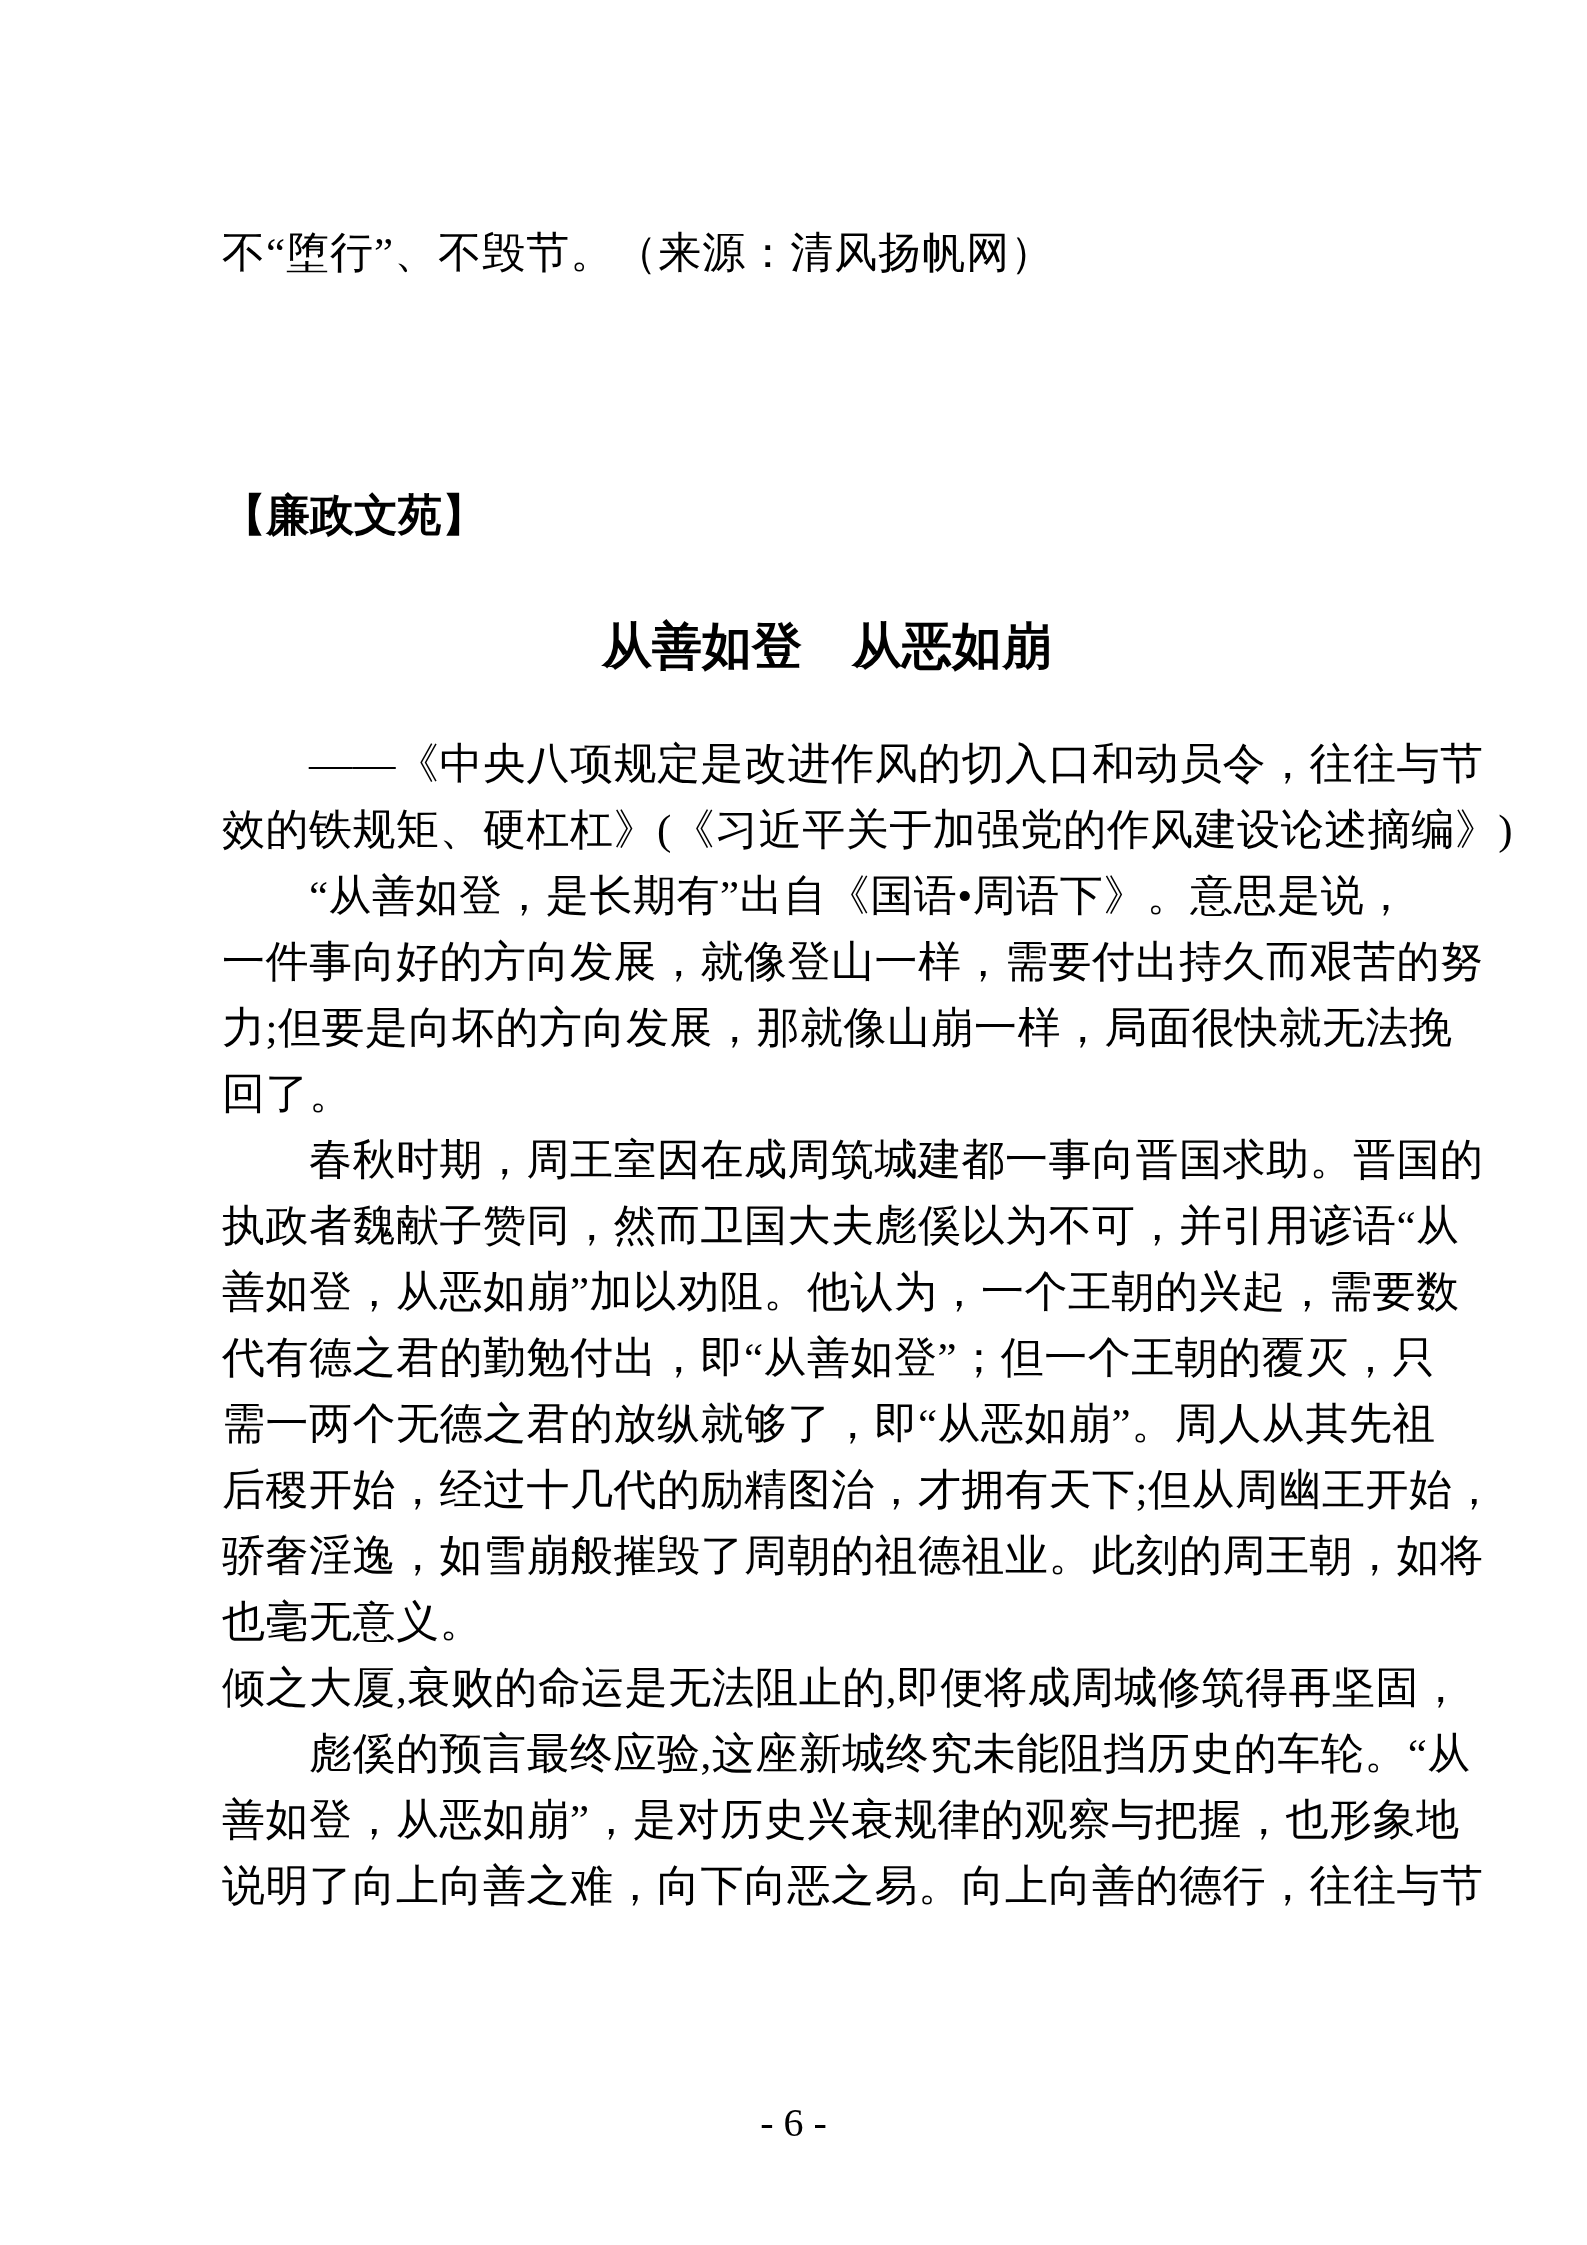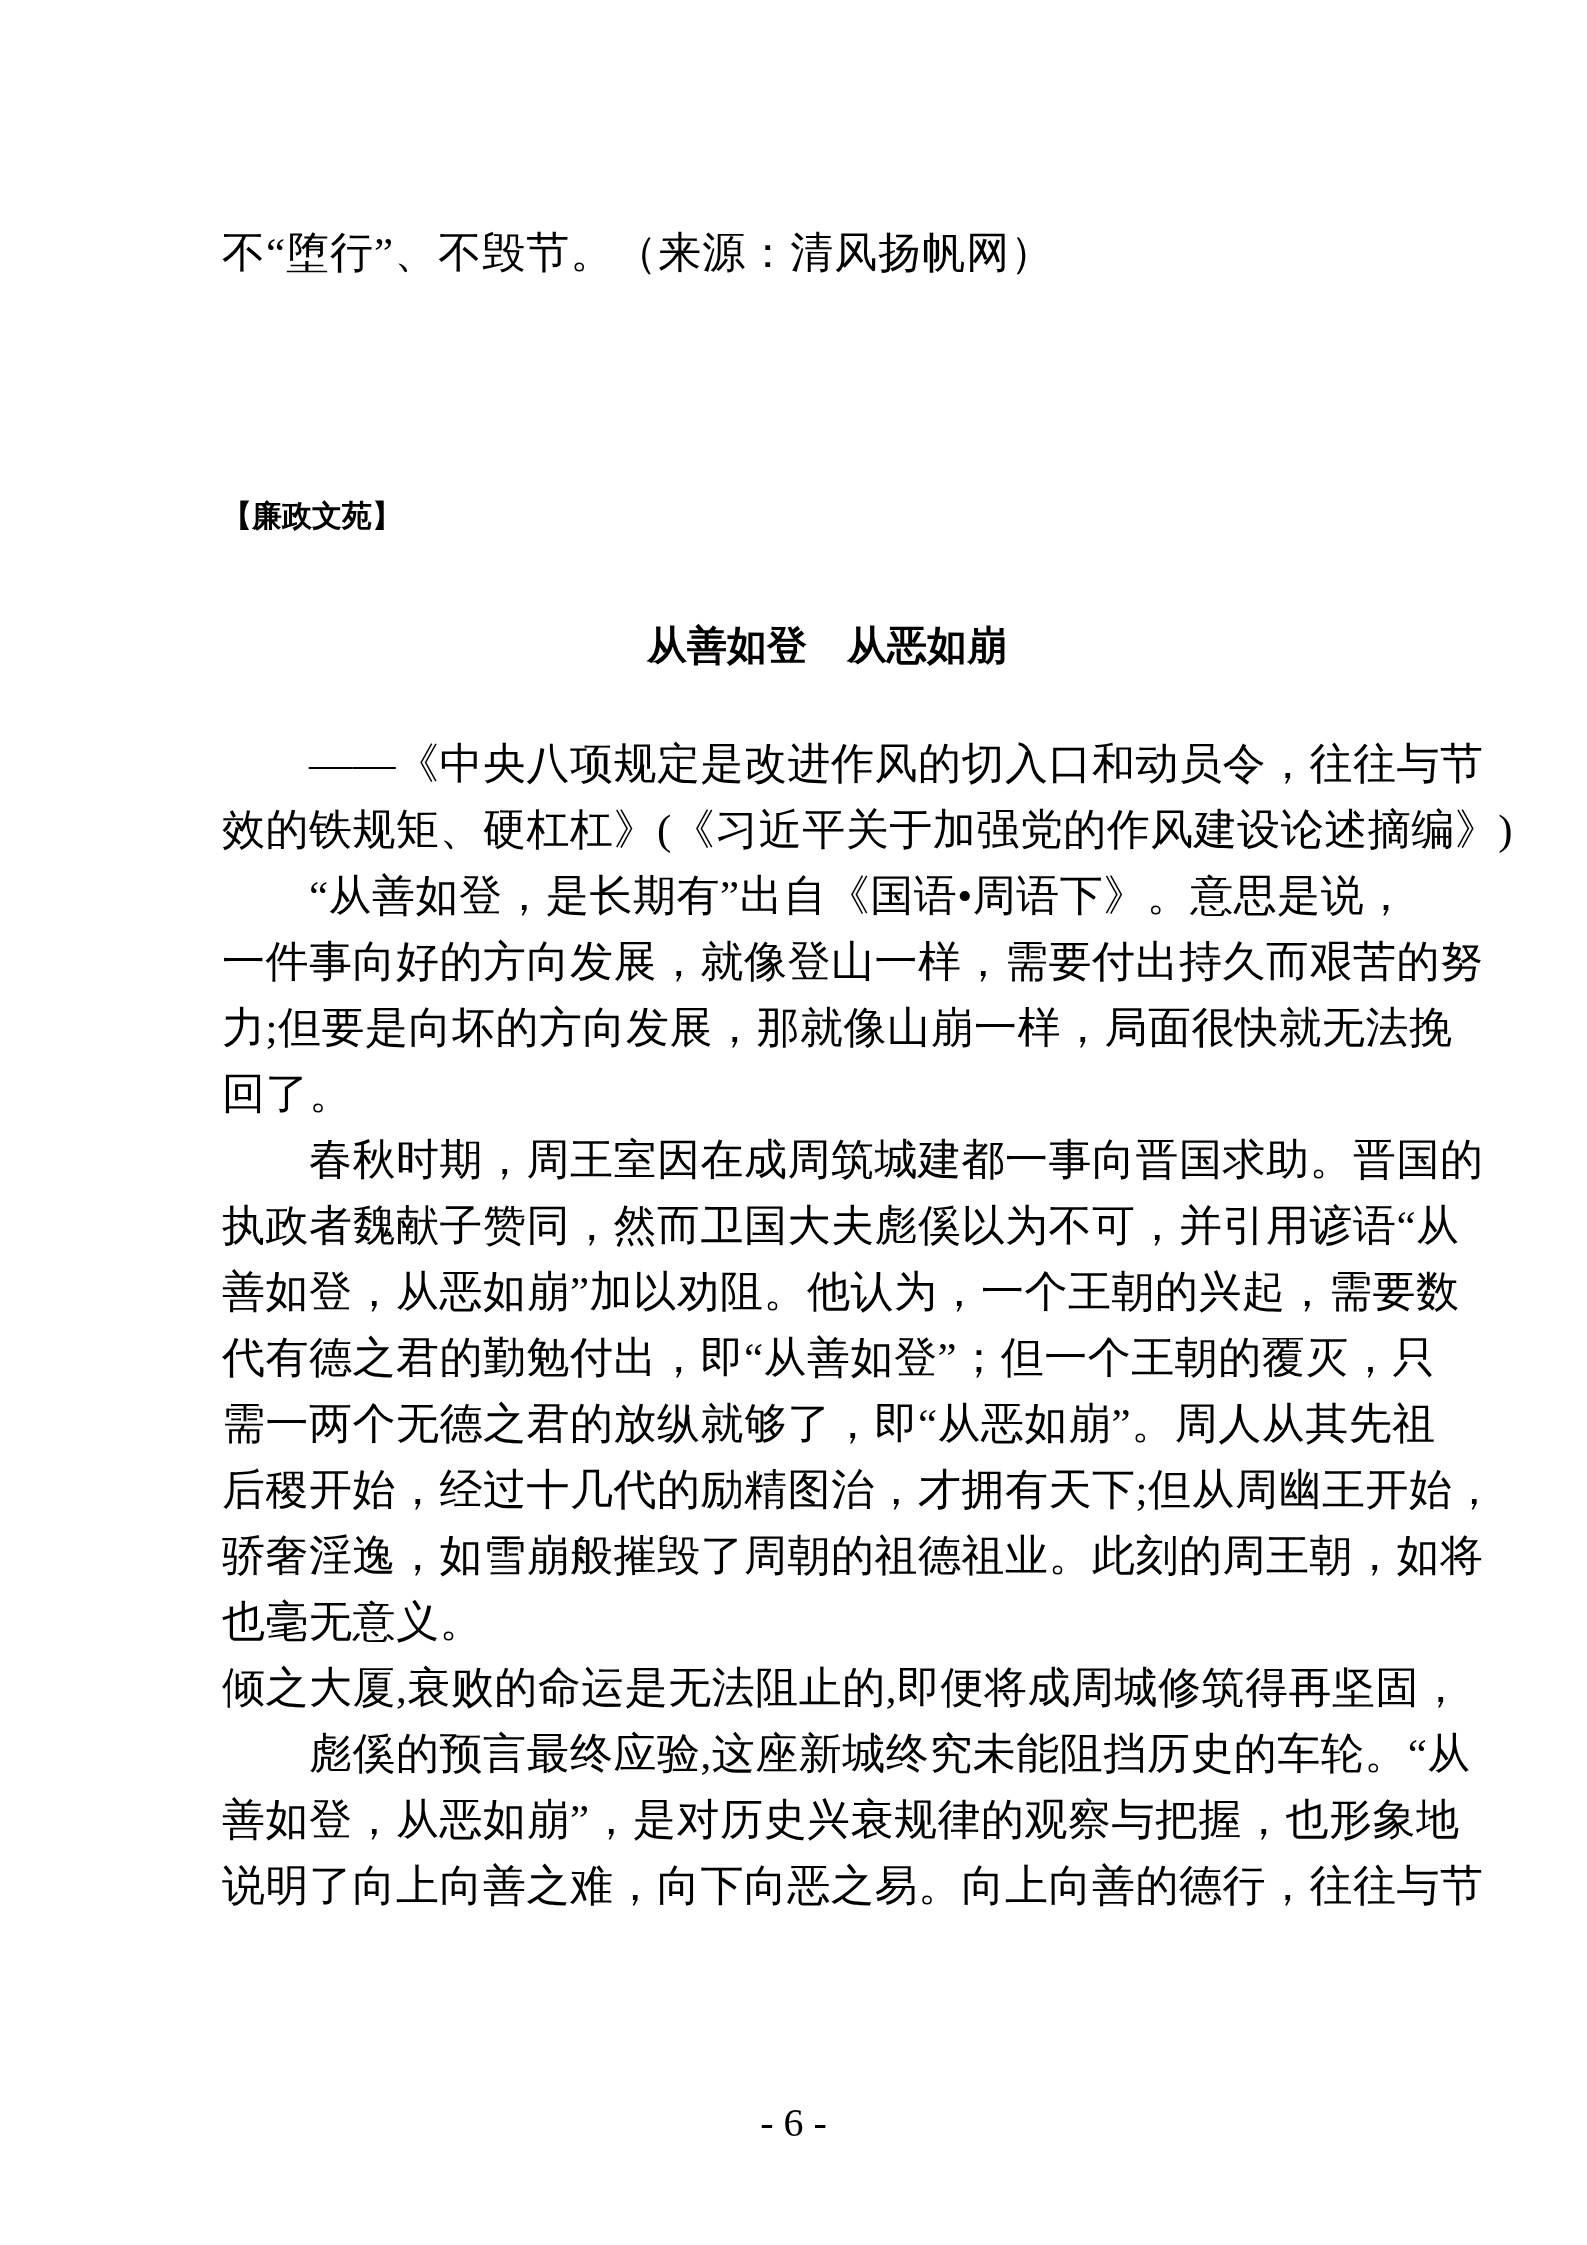--- a/index.html
+++ b/index.html
@@ -29,32 +29,32 @@
     left: 0;
     font-size: 43px;
     line-height: 60px;
     white-space: nowrap;
     letter-spacing: 1px;
   }
   .section-header {
     position: absolute;
     top: 458px;
     left: 0;
-    font-size: 30px;
+    font-size: 44px;
     line-height: 62px;
     font-weight: bold;
     white-space: nowrap;
   }
   .article-title {
     position: absolute;
     top: 582px;
     left: 0;
     width: 100%;
     margin: 0;
-    font-size: 40px;
+    font-size: 50px;
     line-height: 74px;
     font-weight: bold;
     text-align: center;
     white-space: nowrap;
   }
   .article-body {
     position: absolute;
     top: 704px;
     left: 0;
     width: 100%;

